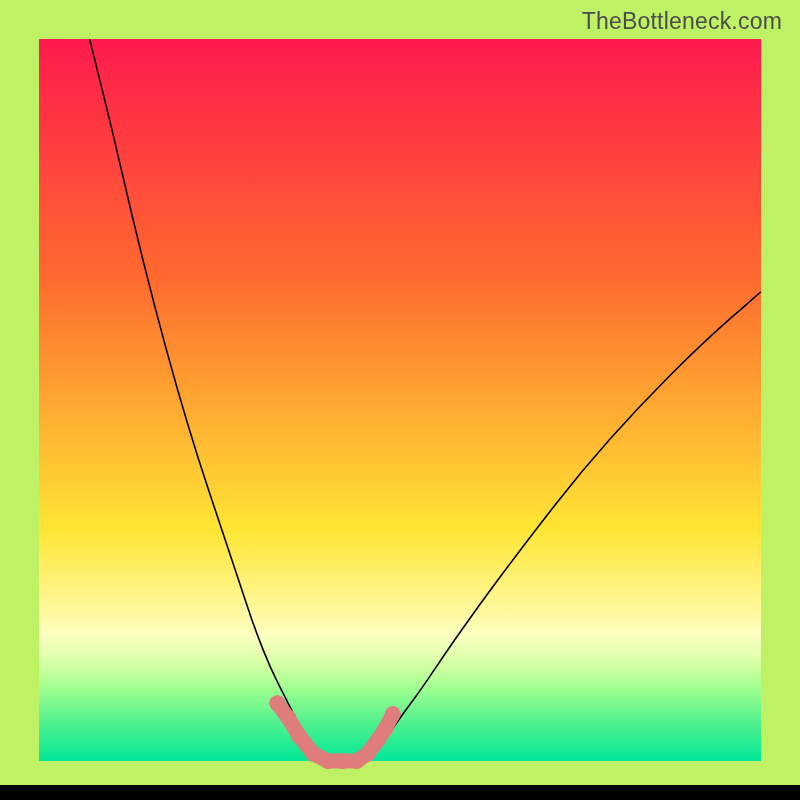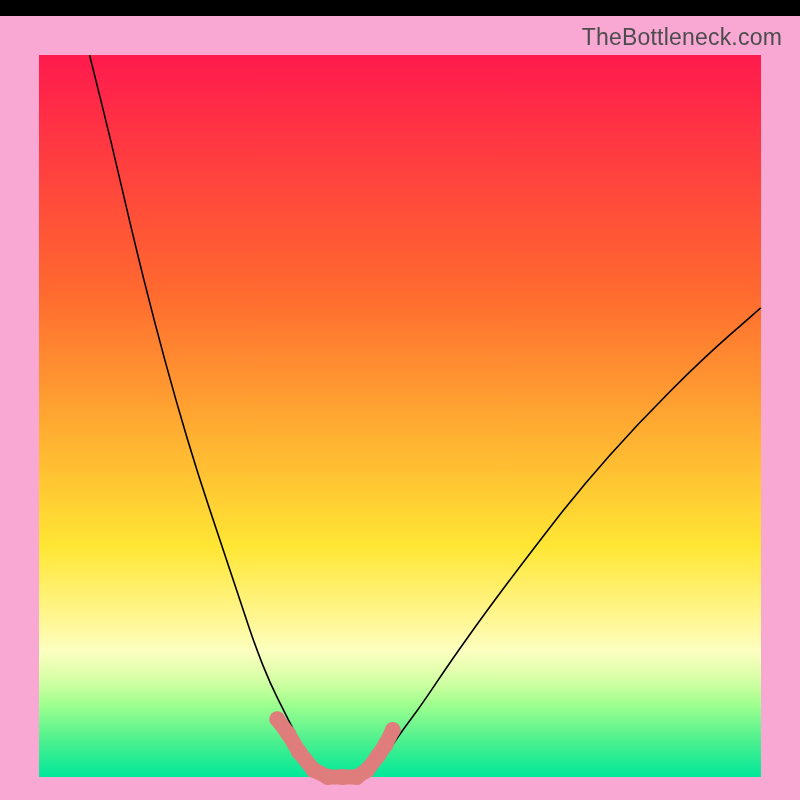--- a/index.html
+++ b/index.html
@@ -7,24 +7,24 @@
     padding: 0;
     width: 800px;
     height: 800px;
     background: #000;
     overflow: hidden;
     font-family: Arial, Helvetica, sans-serif;
   }
   .frame {
     position: absolute;
     left: 0;
-    top: 16px;
+    top: 0;
     width: 800px;
     height: 785px;
-    background: #f9a8d4;
+    background: #bef264;
   }
   .plot-area {
     position: absolute;
     left: 39px;
     top: 39px;
     width: 722px;
     height: 722px;
     
     background: linear-gradient(
       to bottom,

